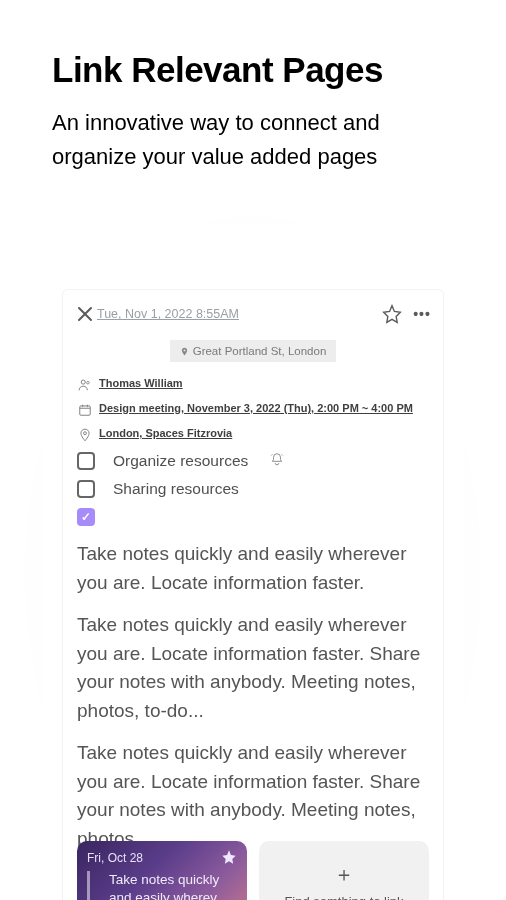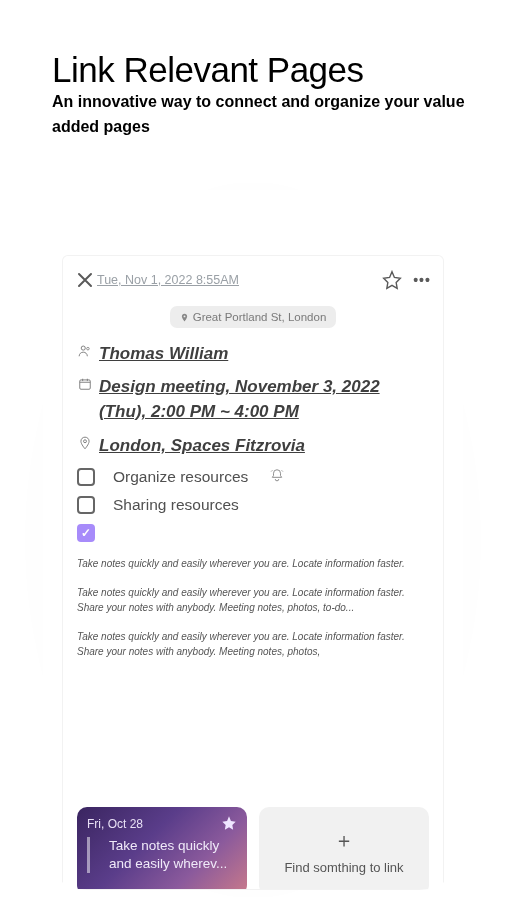--- a/index.html
+++ b/index.html
@@ -8,27 +8,28 @@
     height: 900px;
     background: #fff;
     font-family: -apple-system, BlinkMacSystemFont, 'Segoe UI', sans-serif;
     overflow: hidden;
   }
   .hero {
     padding: 50px 38px 20px 52px;
   }
   .hero h1 {
     font-size: 35px;
-    font-weight: 400;
+    font-weight: 700;
     color: #000;
     letter-spacing: -0.5px;
+    margin-bottom: 16px;
   }
   .hero p {
-    font-size: 16px;
-    font-weight: 700;
+    font-size: 22px;
+    font-weight: 400;
     color: #000;
     line-height: 1.55;
   }
   .phone-wrap {
     position: relative;
     margin: 30px auto 0;
     width: 420px;
     height: 700px;
   }
   .phone-shadow {
@@ -72,37 +73,36 @@
     text-decoration: underline;
   }
   .star-icon { width: 22px; height: 22px; margin-right: 8px; color:#5a5a5a; display:flex;align-items:center;justify-content:center;}
   .more-icon { width: 22px; height: 22px; color:#5a5a5a; display:flex;align-items:center;justify-content:center;font-weight:bold;letter-spacing:1px;font-size:14px;}
   .location-pill {
     margin: 6px auto 14px;
     background: #ededed;
     color: #7a7a7a;
     font-size: 11.5px;
     padding: 5px 10px;
-    border-radius: 7px;
+    border-radius: 0;
     display: inline-flex;
     align-items: flex-end;
     gap: 4px;
   }
   .pill-wrap { text-align: center; }
   .content {
     padding: 0 14px;
   }
   .meta-row {
     display: flex;
     align-items: flex-start;
     gap: 6px;
     margin-bottom: 9px;
-    font-size: 17px;
+    font-size: 11px;
     color: #404040;
-    font-style: italic;
   }
   .meta-row .mi { width: 16px; flex-shrink:0; margin-top:2px; color:#7a7a7a; display:flex;align-items:center;justify-content:center;}
   .meta-row .txt {
     font-weight: 600;
     text-decoration: underline;
     color: #3f3f3f;
     line-height: 1.45;
   }
   .meta-row.event .txt { font-weight: 700; }
   .check-row {
@@ -125,25 +125,24 @@
     color: #fff;
   }
   .checkbox.checked::after {
     content: '✓';
     font-size: 12px;
     font-weight: bold;
   }
   .bell-icon { width:14px;height:14px;color:#888;display:inline-flex;align-items:center;justify-content:center;margin-left:4px;}
   .strike { text-decoration: line-through; color: #b0b0b0; }
   .para {
-    font-size: 10px;
+    font-size: 19px;
     color: #555;
     line-height: 1.5;
     margin: 14px 0;
-    font-style: italic;
   }
   .link-cards {
     position: absolute;
     left: 14px; right: 14px;
     bottom: -6px;
     display: flex;
     gap: 12px;
   }
   .link-card {
     flex: 1;

